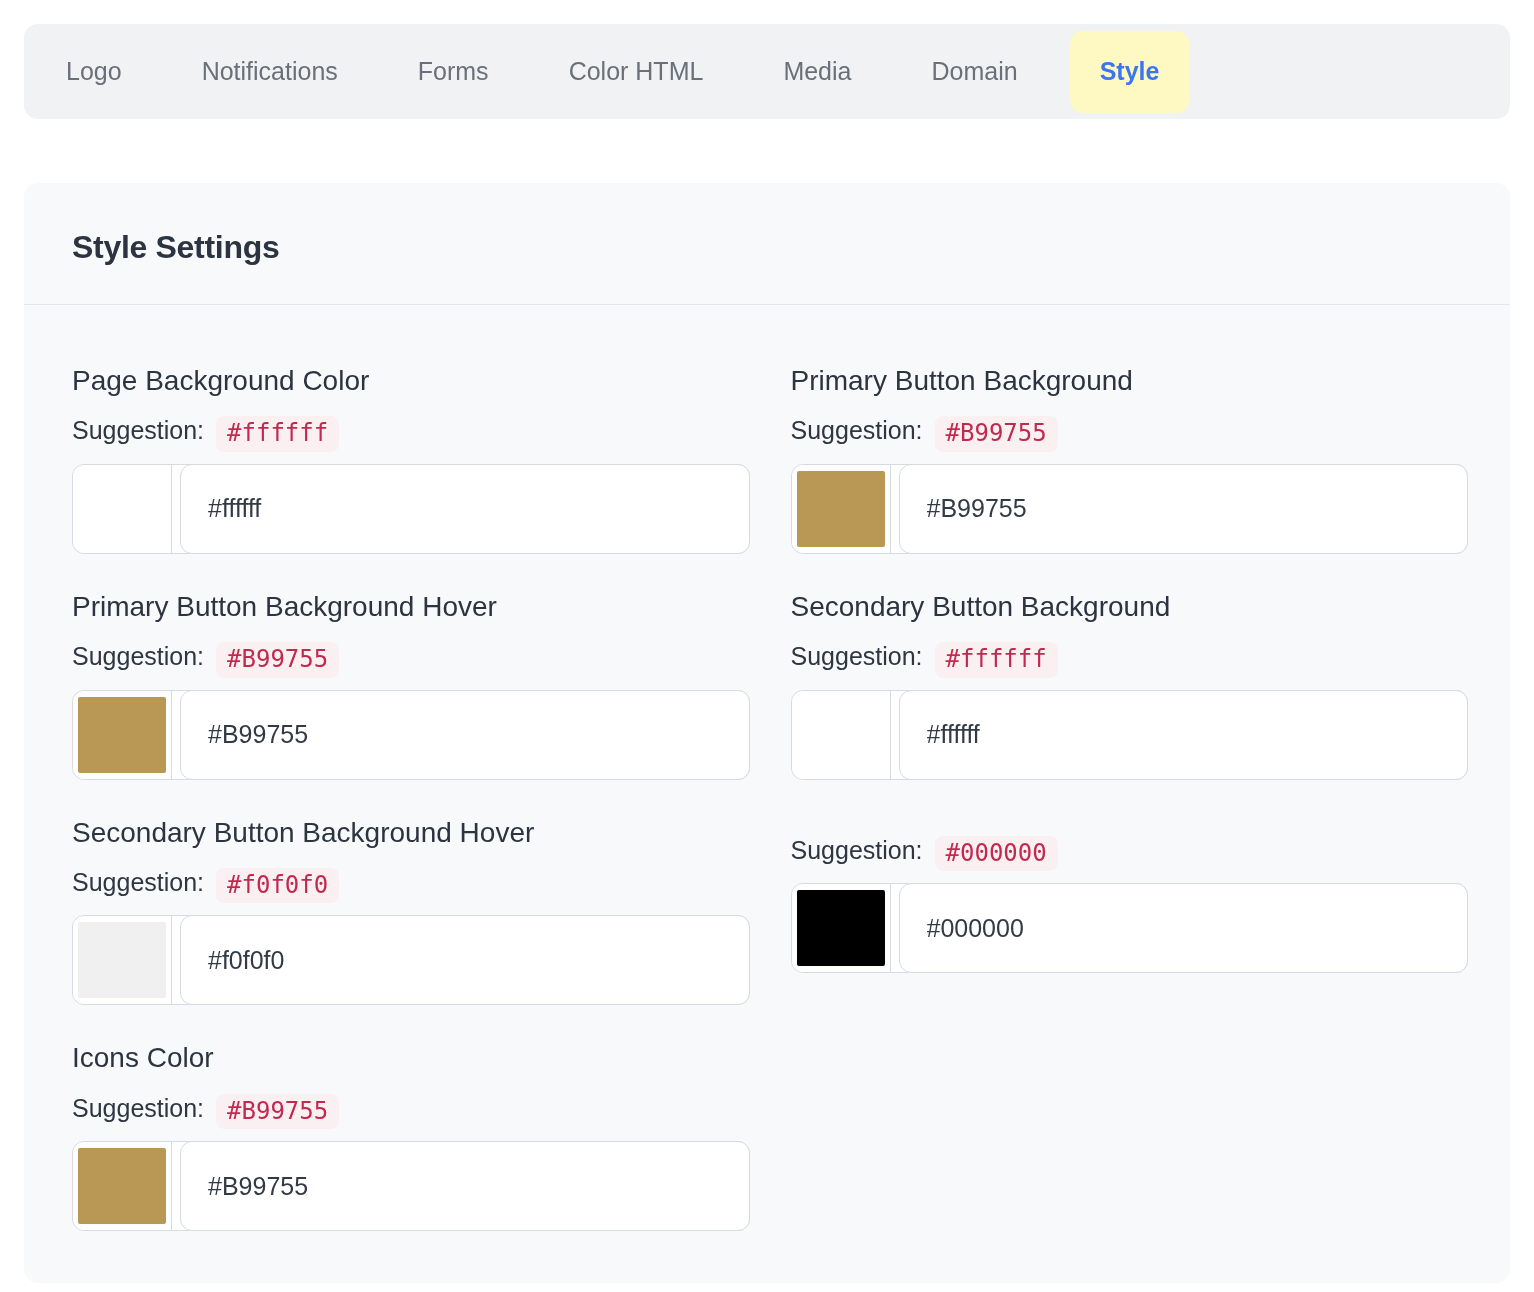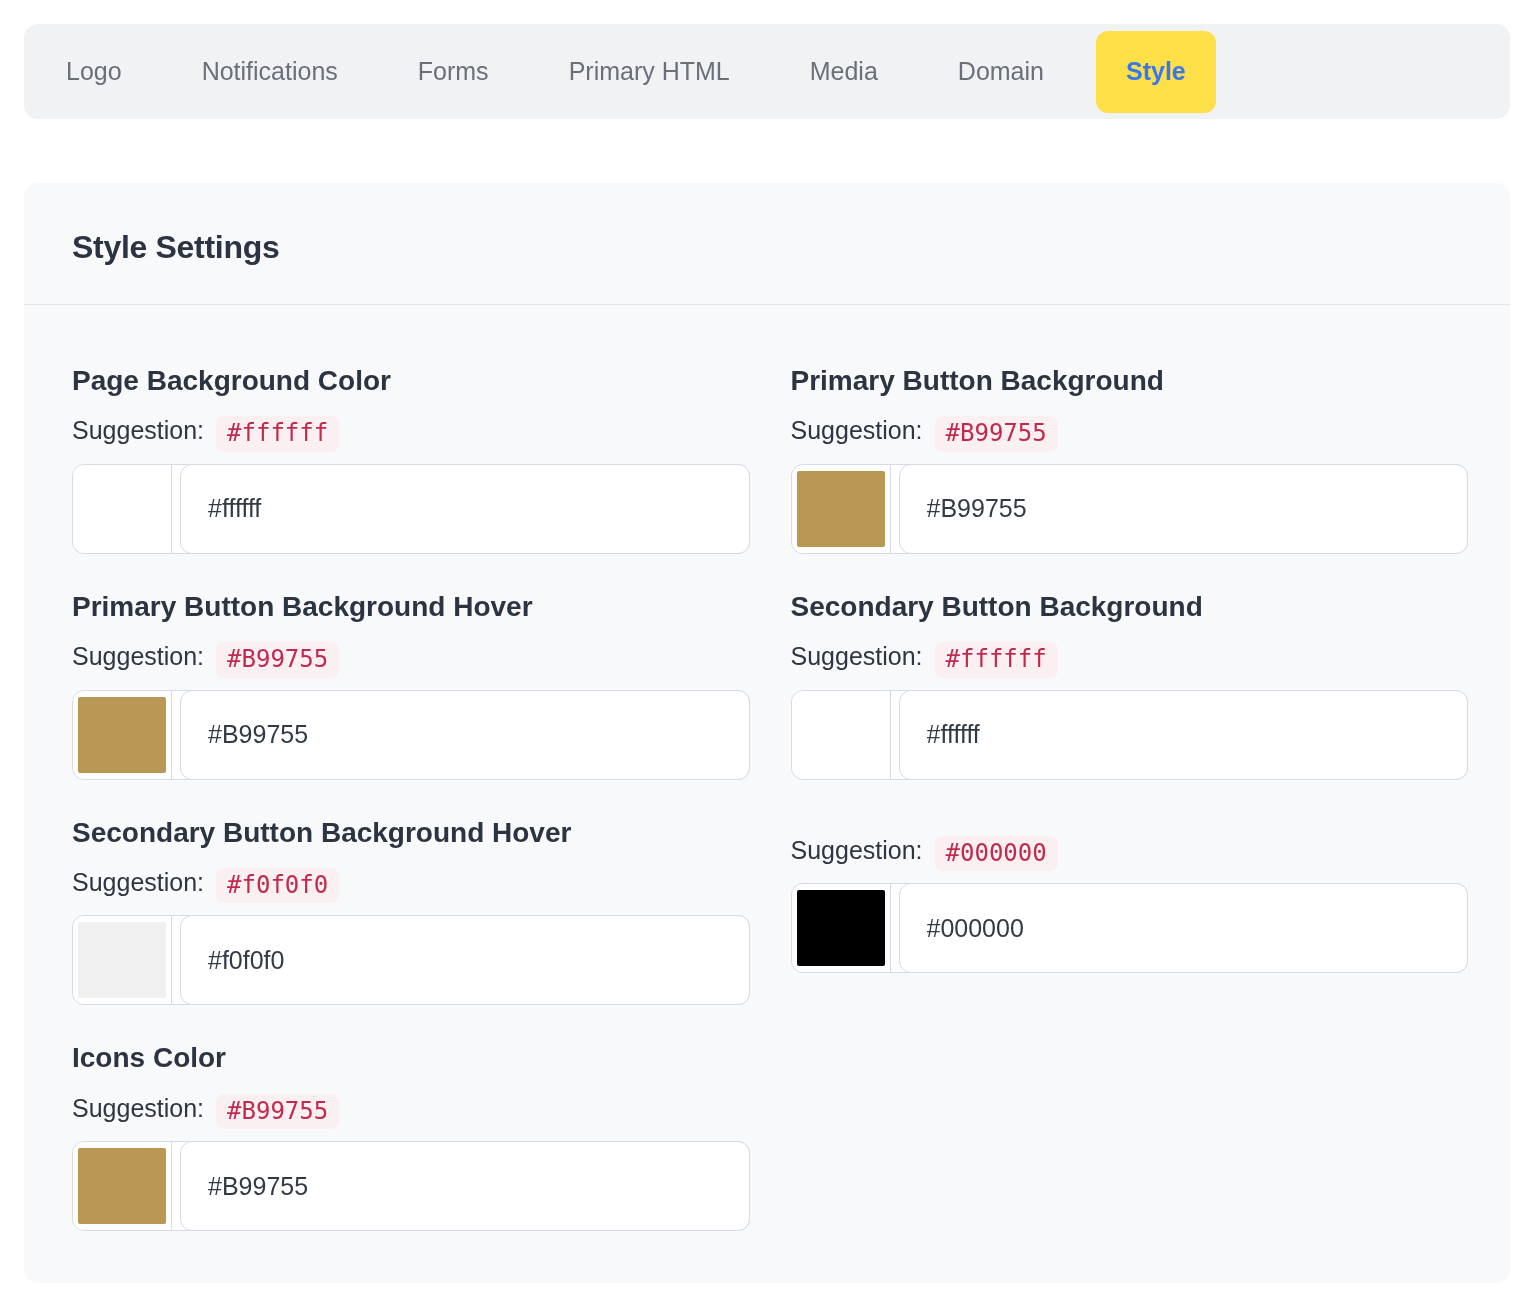--- a/index.html
+++ b/index.html
@@ -28,21 +28,21 @@
     font-family: inherit;
     font-size: 25px;
     color: #6a7079;
     cursor: pointer;
     white-space: nowrap;
   }
   .tab.active {
     height: 82px;
     padding: 0 30px;
     margin: 0 -28px;
-    background: #fde047;
+    background: #fef9c3;
     border-radius: 12px;
     color: #3b76f2;
     font-weight: 700;
   }
 
   
   .panel {
     margin: 64px 24px 0;
     background: #f8f9fb;
     border-radius: 14px;
@@ -62,21 +62,21 @@
   
   .fields {
     padding: 60px 42px 52px 48px;
     display: grid;
     grid-template-columns: 1fr 1fr;
     column-gap: 41px;
     row-gap: 37px;
   }
   .field-label {
     font-size: 28px;
-    font-weight: 700;
+    font-weight: 400;
     color: #2b3440;
     line-height: 1.15;
   }
   .suggestion-row {
     margin-top: 19px;
     display: flex;
     gap: 12px;
     font-size: 25px;
     color: #2e3641;
   }
@@ -125,21 +125,21 @@
     outline: none;
   }
 </style>
 </head>
 <body>
 
 <nav class="tabbar">
   <button class="tab">Logo</button>
   <button class="tab">Notifications</button>
   <button class="tab">Forms</button>
-  <button class="tab">Primary HTML</button>
+  <button class="tab">Color HTML</button>
   <button class="tab">Media</button>
   <button class="tab">Domain</button>
   <button class="tab active">Style</button>
 </nav>
 
 <main class="panel">
   <div class="panel-header">
     <h1 class="panel-title">Style Settings</h1>
   </div>
 

